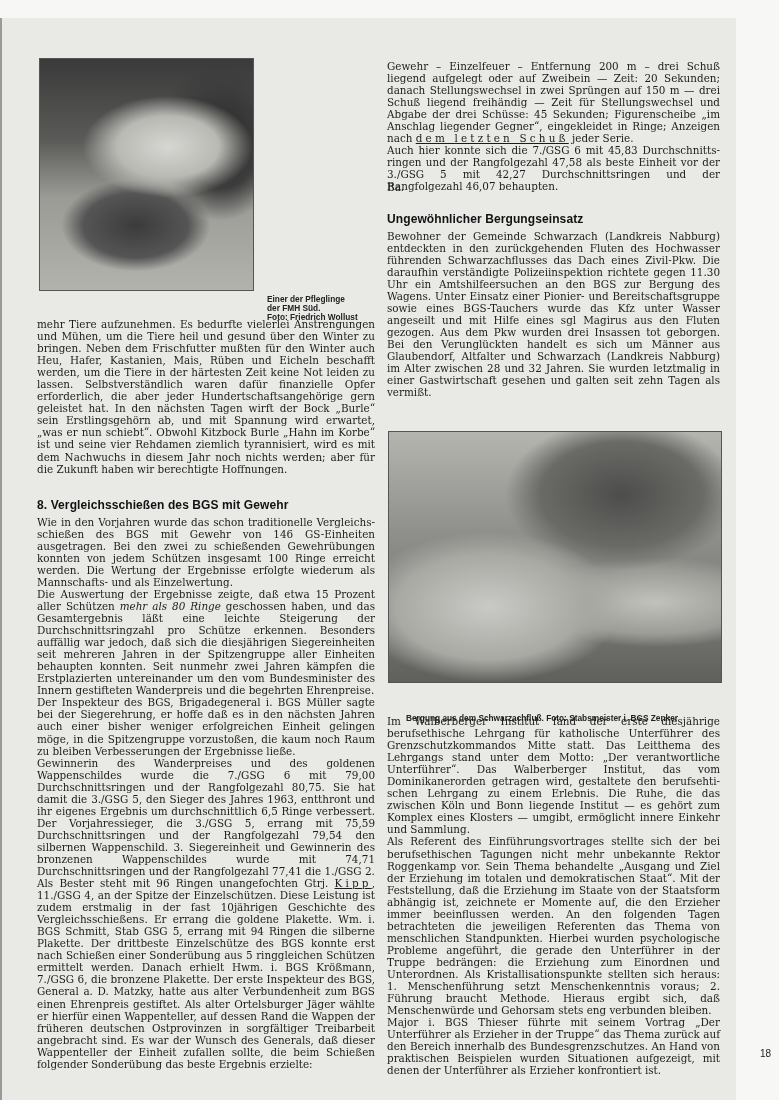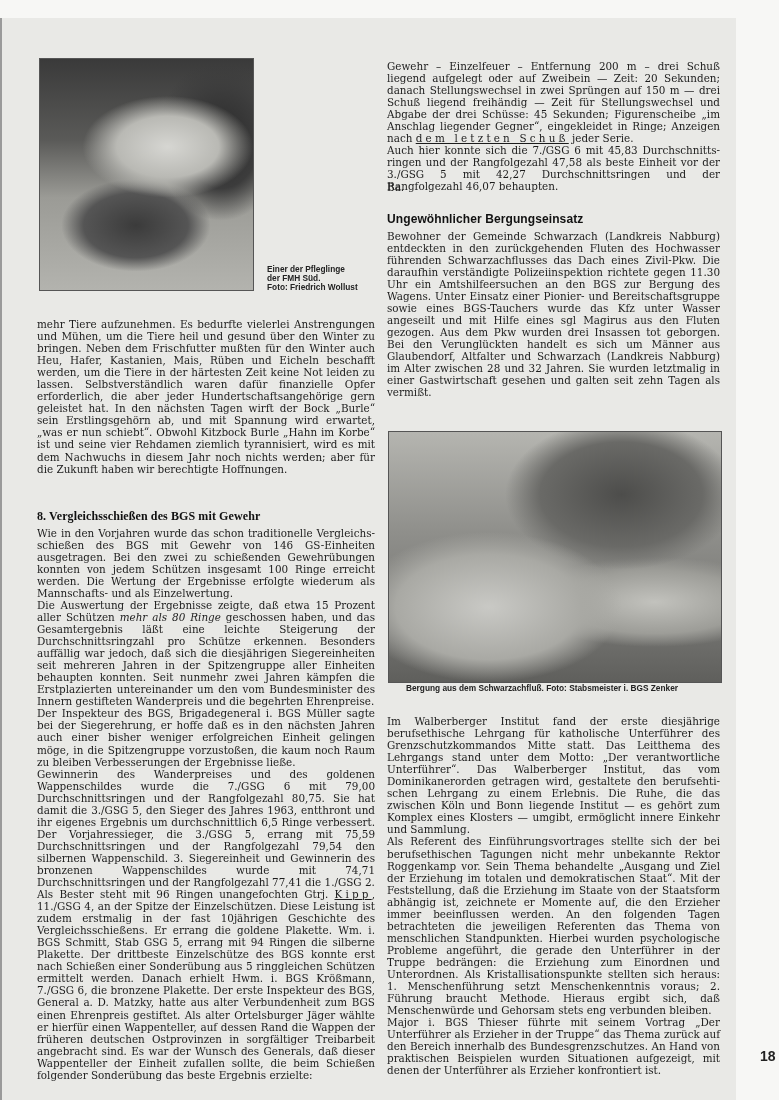--- a/index.html
+++ b/index.html
@@ -14,21 +14,21 @@
   .col { position: absolute; font-size: 10.4px; line-height: 12.05px; text-align: justify; }
   .col p { margin: 0; hyphens: manual; }
   .left { left: 35px; width: 338px; }
   .right { left: 385px; width: 333px; }
   h2 {
     font-family: "Liberation Sans", "DejaVu Sans", sans-serif; font-weight: bold;
     font-size: 12px; margin: 0 0 5px 0; letter-spacing: 0.1px; color: #111;
   }
   .caption {
     font-family: "Liberation Sans", "DejaVu Sans", sans-serif; font-weight: bold;
-    font-size: 8.3px; line-height: 9px; color: #222;
+    font-size: 8.3px; line-height: 9px; color: #222; margin-top: 30px;
   }
   .photo {
     position: absolute; overflow: hidden; border: 1px solid #555;
   }
   .photo1 {
     left: 37px; top: 40px; width: 213px; height: 231px;
     background:
       radial-gradient(ellipse 40% 22% at 60% 38%, #d6d6d2 0%, #b9b9b4 60%, transparent 100%),
       radial-gradient(ellipse 30% 35% at 85% 35%, #2a2a2a 0%, #3c3c3c 60%, transparent 100%),
       radial-gradient(ellipse 35% 20% at 45% 72%, #3b3b3b 0%, #555 70%, transparent 100%),
@@ -37,40 +37,40 @@
   .photo2 {
     left: 386px; top: 12px; width: 332px; height: 250px;
     background:
       radial-gradient(ellipse 40% 30% at 30% 70%, #c9c9c5 0%, #a9a9a4 70%, transparent 100%),
       radial-gradient(ellipse 35% 30% at 70% 25%, #4d4d4b 0%, #6a6a67 70%, transparent 100%),
       radial-gradient(ellipse 40% 18% at 80% 68%, #c2c2bd 0%, #9d9d98 70%, transparent 100%),
       linear-gradient(180deg, #b5b5b0 0%, #8f8f8b 40%, #767673 75%, #5f5f5c 100%);
   }
   .page-number {
     position: absolute; left: 760px; top: 1048px; font-family: "Liberation Sans", sans-serif;
-    font-weight: bold; font-size: 14px; color: #222;
+    font-weight: normal; font-size: 10px; color: #222;
   }
   .spaced { letter-spacing: 3.2px; text-decoration: underline; }
 </style>
 </head>
 <body>
 
 <div class="page">
 
   <div class="photo photo1"></div>
   <div class="caption" style="position:absolute; left:265px; top:247px; width:110px;">
     <div>Einer der Pfleglinge</div>
     <div>der FMH Süd.</div>
     <div>Foto: Friedrich Wollust</div>
   </div>
 
   <div class="col left" style="top:300px;">
     <p>mehr Tiere aufzunehmen. Es bedurfte vielerlei Anstrengungen und Mühen, um die Tiere heil und gesund über den Winter zu brin­gen. Neben dem Frischfutter mußten für den Winter auch Heu, Ha­fer, Kastanien, Mais, Rüben und Eicheln beschafft werden, um die Tiere in der härtesten Zeit keine Not leiden zu lassen. Selbstver­ständlich waren dafür finanzielle Opfer erforderlich, die aber jeder Hundertschaftsangehörige gern geleistet hat. In den nächsten Ta­gen wirft der Bock „Burle“ sein Erstlingsgehörn ab, und mit Span­nung wird erwartet, „was er nun schiebt“. Obwohl Kitzbock Burle „Hahn im Korbe“ ist und seine vier Rehdamen ziemlich tyran­nisiert, wird es mit dem Nachwuchs in diesem Jahr noch nichts werden; aber für die Zukunft haben wir berechtigte Hoffnungen.</p>
 
-    <h2 style="margin-top:35px;font-family:Liberation Serif, serif;">8. Vergleichsschießen des BGS mit Gewehr</h2>
+    <h2 style="margin-top:24px;">8. Vergleichsschießen des BGS mit Gewehr</h2>
     <p>Wie in den Vorjahren wurde das schon traditionelle Vergleichs­schießen des BGS mit Gewehr von 146 GS-Einheiten ausgetragen. Bei den zwei zu schießenden Gewehrübungen konnten von jedem Schützen insgesamt 100 Ringe erreicht werden. Die Wertung der Ergebnisse erfolgte wiederum als Mannschafts- und als Einzel­wertung.</p>
     <p><span>Die Auswertung der Ergebnisse zeigte, daß etwa 15 Prozent aller Schützen </span><i>mehr als 80 Ringe</i><span> geschossen haben, und das Gesamter­gebnis läßt eine leichte Steigerung der Durchschnittsringzahl pro Schütze erkennen. Besonders auffällig war jedoch, daß sich die diesjährigen Siegereinheiten seit mehreren Jahren in der Spitzen­gruppe aller Einheiten behaupten konnten. Seit nunmehr zwei Jahren kämpfen die Erstplazierten untereinander um den vom Bundesminister des Innern gestifteten Wanderpreis und die be­gehrten Ehrenpreise.</span></p>
     <p>Der Inspekteur des BGS, Brigadegeneral i. BGS Müller sagte bei der Siegerehrung, er hoffe daß es in den nächsten Jahren auch einer bisher weniger erfolgreichen Einheit gelingen möge, in die Spitzengruppe vorzustoßen, die kaum noch Raum zu bleiben Verbesserungen der Ergebnisse ließe.</p>
     <p>Gewinnerin des Wanderpreises und des goldenen Wappenschildes wurde die 7./GSG 6 mit 79,00 Durchschnittsringen und der Rang­folgezahl 80,75. Sie hat damit die 3./GSG 5, den Sieger des Jahres 1963, entthront und ihr eigenes Ergebnis um durchschnittlich 6,5 Ringe verbessert. Der Vorjahressieger, die 3./GSG 5, errang mit 75,59 Durchschnittsringen und der Rangfolgezahl 79,54 den silbernen Wappenschild. 3. Siegereinheit und Gewinnerin des bron­zenen Wappenschildes wurde mit 74,71 Durchschnittsringen und der Rangfolgezahl 77,41 die 1./GSG 2.</p>
     <p><span>Als Bester steht mit 96 Ringen unangefochten Gtrj. </span><span class="spaced">Kipp</span><span>, 11./GSG 4, an der Spitze der Einzelschützen. Diese Leistung ist zudem erstmalig in der fast 10jährigen Geschichte des Vergleichs­schießens. Er errang die goldene Plakette. Wm. i. BGS Schmitt, Stab GSG 5, errang mit 94 Ringen die silberne Plakette. Der drittbeste Einzelschütze des BGS konnte erst nach Schießen einer Sonderübung aus 5 ringgleichen Schützen ermittelt werden. Danach erhielt Hwm. i. BGS Krößmann, 7./GSG 6, die bronzene Plakette. Der erste Inspekteur des BGS, General a. D. Matzky, hatte aus alter Verbundenheit zum BGS einen Ehrenpreis gestiftet. Als alter Ortelsburger Jäger wählte er hierfür einen Wappenteller, auf dessen Rand die Wappen der früheren deutschen Ostprovinzen in sorgfältiger Treibarbeit angebracht sind. Es war der Wunsch des Generals, daß dieser Wappenteller der Einheit zufallen sollte, die beim Schießen folgender Sonderübung das beste Ergebnis erzielte:</span></p>
   </div>
 
   <div class="col right" style="top:42px;">
     <p><span>Gewehr – Einzelfeuer – Entfernung 200 m – drei Schuß liegend aufgelegt oder auf Zweibein — Zeit: 20 Sekunden; danach Stel­lungswechsel in zwei Sprüngen auf 150 m — drei Schuß liegend freihändig — Zeit für Stellungswechsel und Abgabe der drei Schüsse: 45 Sekunden; Figurenscheibe „im Anschlag liegender Geg­ner“, eingekleidet in Ringe; Anzeigen nach </span><span class="spaced">dem letzten Schuß</span><span> jeder Serie.</span></p>
     <p>Auch hier konnte sich die 7./GSG 6 mit 45,83 Durchschnitts­ringen und der Rangfolgezahl 47,58 als beste Einheit vor der 3./GSG 5 mit 42,27 Durchschnittsringen und der Rangfolgezahl 46,07 behaupten.</p>

